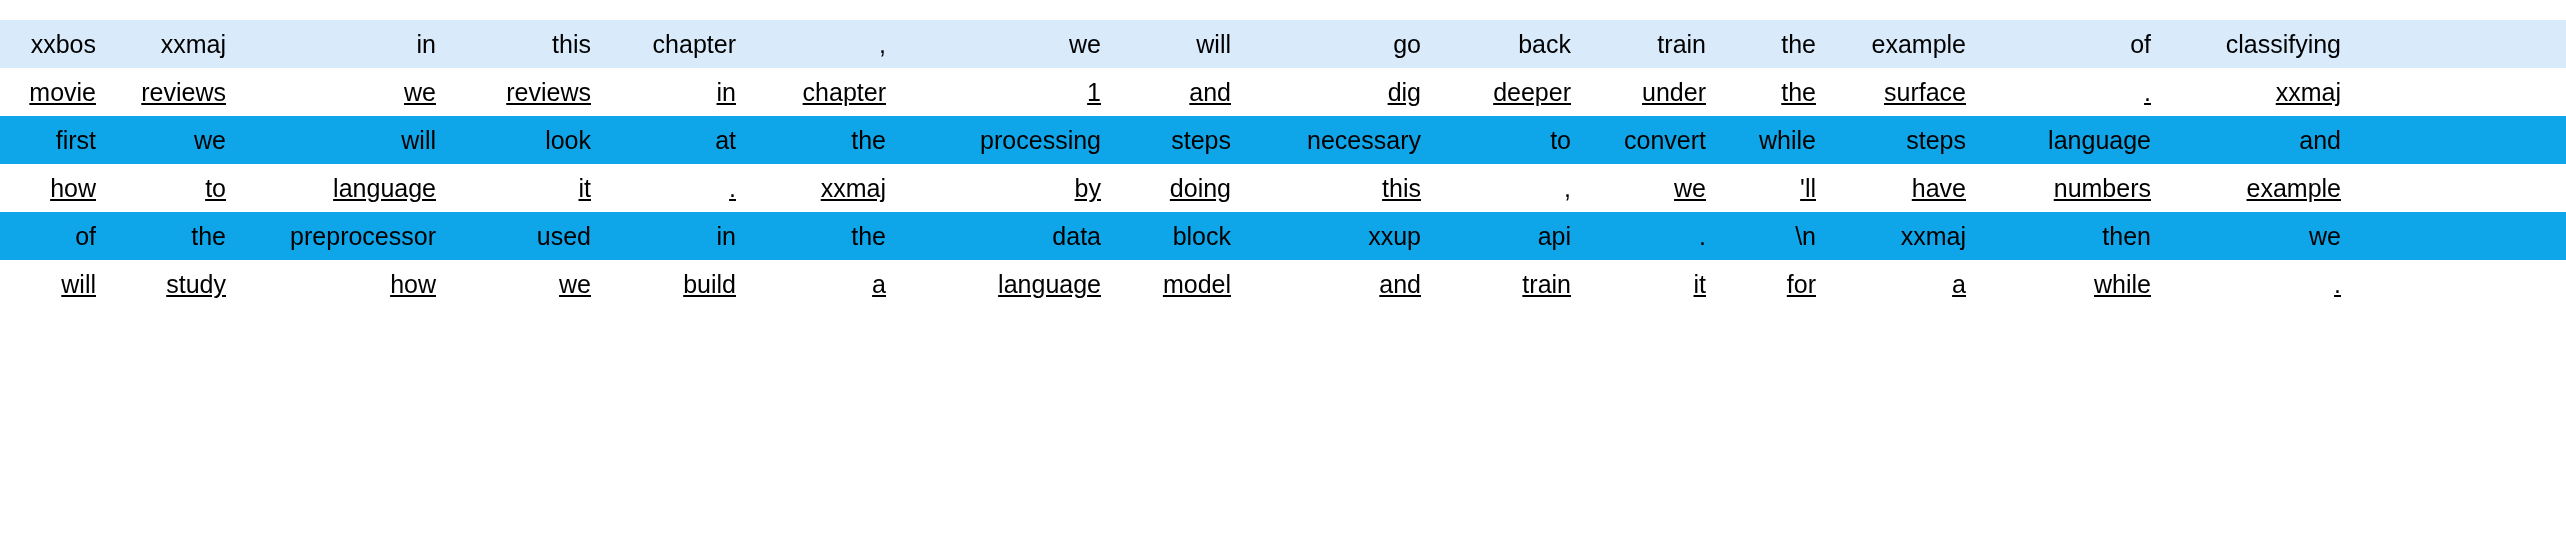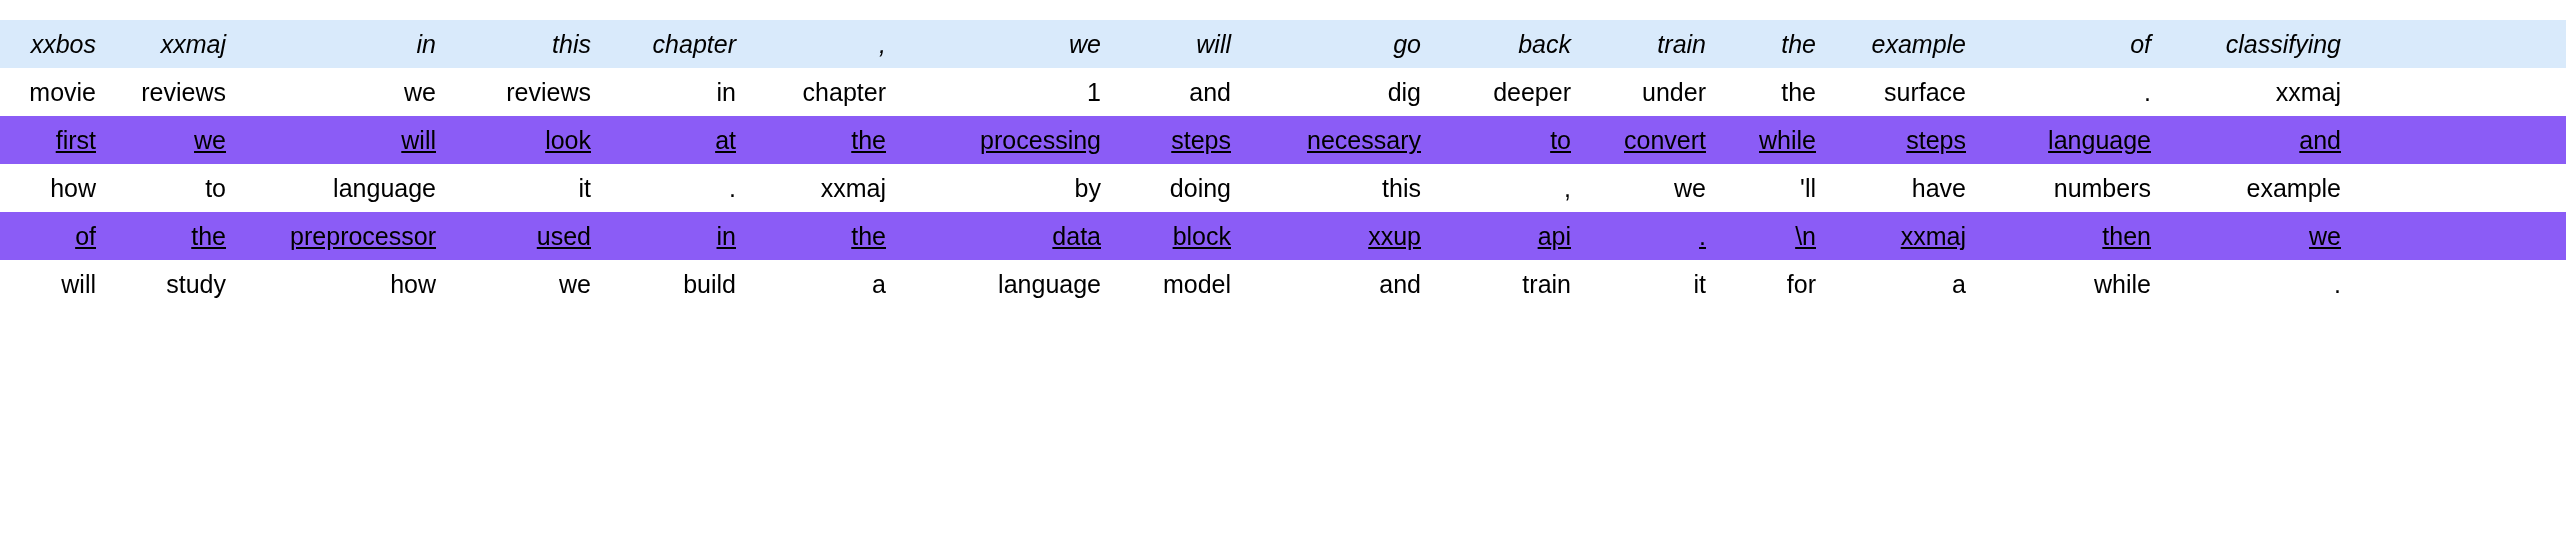--- a/index.html
+++ b/index.html
@@ -31,28 +31,27 @@
     padding: 0 14px;
     height: 48px;
     line-height: 48px;
     white-space: nowrap;
     overflow: hidden;
     border: none;
     font-weight: 400;
   }
   tr.row-highlight td {
     background: #d9eafb;
-    font-style: italic;
   }
   tr.row-stripe td {
-    background: #8b5cf6;
-    text-decoration: underline;
+    background: #0ea5e9;
   }
   tr.row-plain td {
     background: #ffffff;
+    text-decoration: underline;
   }
   td.pad-left  { padding-left: 28px; }
   td.pad-right { padding-right: 26px; }
 
   
   col.c0  { width: 110px; }
   col.c1  { width: 130px; }
   col.c2  { width: 210px; }
   col.c3  { width: 155px; }
   col.c4  { width: 145px; }

